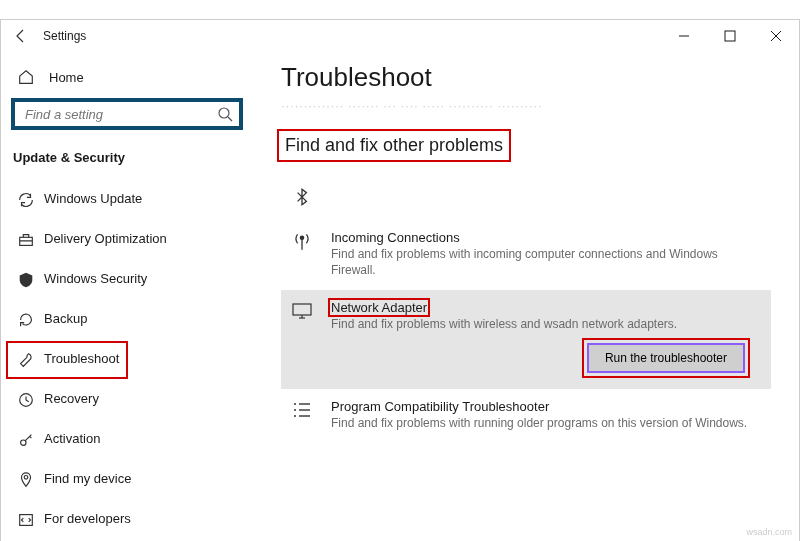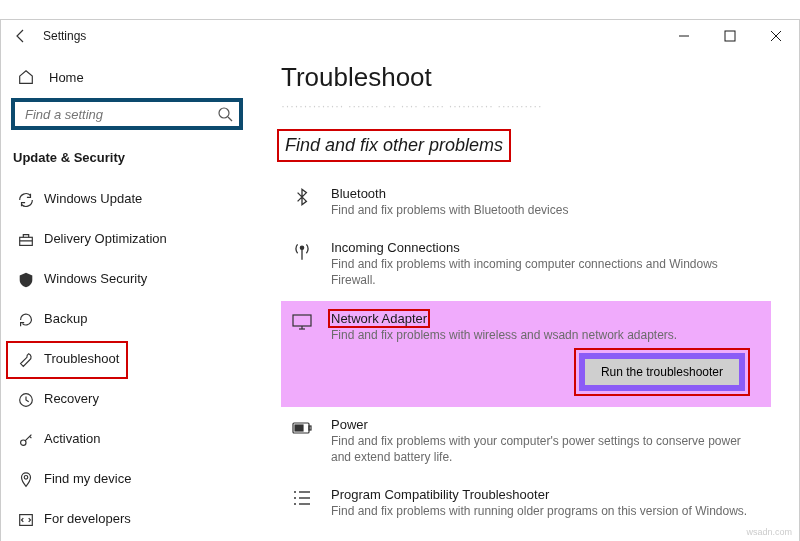--- a/index.html
+++ b/index.html
@@ -42,29 +42,29 @@
   .side-item .lbl { font-size: 13px; }
   .side-item.selected { background: transparent; }
   .highlight-box { position: absolute; border: 2px solid #d00000; pointer-events: none; }
   .content { flex: 1; padding: 10px 28px 0 28px; overflow: hidden; }
   .page-title { font-size: 26px; font-weight: 400; margin-bottom: 6px; }
   .faded-line { color: #cfcfcf; font-size: 12px; margin-bottom: 20px; letter-spacing: 0.5px; }
   .section-title { font-size: 18px; font-weight: 400; display: inline-block; padding: 2px 4px; }
   .section-title-wrap { margin-bottom: 18px; }
   .ts-list { display: flex; flex-direction: column; }
   .ts-item { display: flex; gap: 16px; padding: 10px 8px 12px 8px; }
-  .ts-item.selected { background: #f0abfc; flex-direction: column; gap: 10px; padding-bottom: 16px; }
+  .ts-item.selected { background: #e5e5e5; flex-direction: column; gap: 10px; padding-bottom: 16px; }
   .ts-row { display: flex; gap: 16px; }
   .ts-icon { width: 26px; display: flex; justify-content: center; padding-top: 0; }
   .ts-text { flex: 1; }
   .ts-name { font-size: 13px; color: #1a1a1a; margin-bottom: 1px; }
   .ts-desc { font-size: 12px; color: #6b6b6b; line-height: 1.35; }
   .run-btn-row { display: flex; justify-content: flex-end; padding-right: 18px; }
   .run-btn {
-    background: #cfcfcf; border: 6px solid #8b5cf6; padding: 6px 16px;
+    background: #cfcfcf; border: 2px solid #8b5cf6; padding: 6px 16px;
     font-size: 12px; cursor: pointer; position: relative;
   }
   .watermark { position: absolute; bottom: 4px; right: 8px; font-size: 9px; color: #ccc; }
   svg { display: block; }
   .icon16 { width: 16px; height: 16px; }
   .icon18 { width: 18px; height: 18px; }
   .icon22 { width: 22px; height: 22px; }
 </style>
 </head>
 <body>
@@ -186,36 +186,32 @@
             <path d="M6 7a4 4 0 0 1 8 0"></path>
           </svg>
         <span class="lbl">Windows Insider Program</span>
       </div>
     </div>
 
     <div class="content">
       <h1 class="page-title">Troubleshoot</h1>
       <div class="faded-line">·············· ······· ··· ···· ····· ·········· ··········</div>
 
-      <div class="section-title-wrap" style="position:relative; display:inline-block;font-style:italic;">
+      <div class="section-title-wrap" style="position:relative; display:inline-block;">
         <div class="highlight-box" style="left:-4px; top:-4px; right:-4px; bottom:-4px;"></div>
         <div class="section-title">Find and fix other problems</div>
       </div>
 
       <div class="ts-list">
 
         <div class="ts-item">
           <div class="ts-icon">
             <svg class="icon22" viewBox="0 0 20 20" fill="none" stroke="#333" stroke-width="1.2">
                 <path d="M6 6l8 8-4 3V3l4 3-8 8"></path>
               </svg>
-          </div>
-          <div class="ts-text">
-            <div class="ts-name">Bluetooth</div>
-            <div class="ts-desc">Find and fix problems with Bluetooth devices</div>
           </div>
         </div>
 
         <div class="ts-item">
           <div class="ts-icon">
             <svg class="icon22" viewBox="0 0 20 20" fill="none" stroke="#333" stroke-width="1.2">
                 <path d="M10 8v10M6 4a6 6 0 0 0 0 8M14 4a6 6 0 0 1 0 8"></path>
                 <circle cx="10" cy="7" r="1.5" fill="#333"></circle>
               </svg>
           </div>
@@ -244,33 +240,20 @@
             </div>
           </div>
           <div class="run-btn-row">
             <div style="position:relative; display:inline-block;">
               <div class="highlight-box" style="left:-5px; top:-5px; right:-5px; bottom:-5px;"></div>
               <button class="run-btn">Run the troubleshooter</button>
             </div>
           </div>
         </div>
 
-        <div class="ts-item">
-          <div class="ts-icon">
-            <svg class="icon22" viewBox="0 0 22 20" fill="none" stroke="#333" stroke-width="1.2">
-                <rect x="2" y="5" width="16" height="10" rx="1"></rect>
-                <rect x="18" y="8" width="2" height="4"></rect>
-                <rect x="4" y="7" width="8" height="6" fill="#333"></rect>
-              </svg>
-          </div>
-          <div class="ts-text">
-            <div class="ts-name">Power</div>
-            <div class="ts-desc">Find and fix problems with your computer's power settings to conserve power and extend battery life.</div>
-          </div>
-        </div>
 
         <div class="ts-item">
           <div class="ts-icon">
             <svg class="icon22" viewBox="0 0 22 18" fill="none" stroke="#333" stroke-width="1.4">
                 <line x1="3" y1="3" x2="5" y2="3"></line>
                 <line x1="8" y1="3" x2="19" y2="3"></line>
                 <line x1="3" y1="9" x2="5" y2="9"></line>
                 <line x1="8" y1="9" x2="19" y2="9"></line>
                 <line x1="3" y1="15" x2="5" y2="15"></line>
                 <line x1="8" y1="15" x2="19" y2="15"></line>

